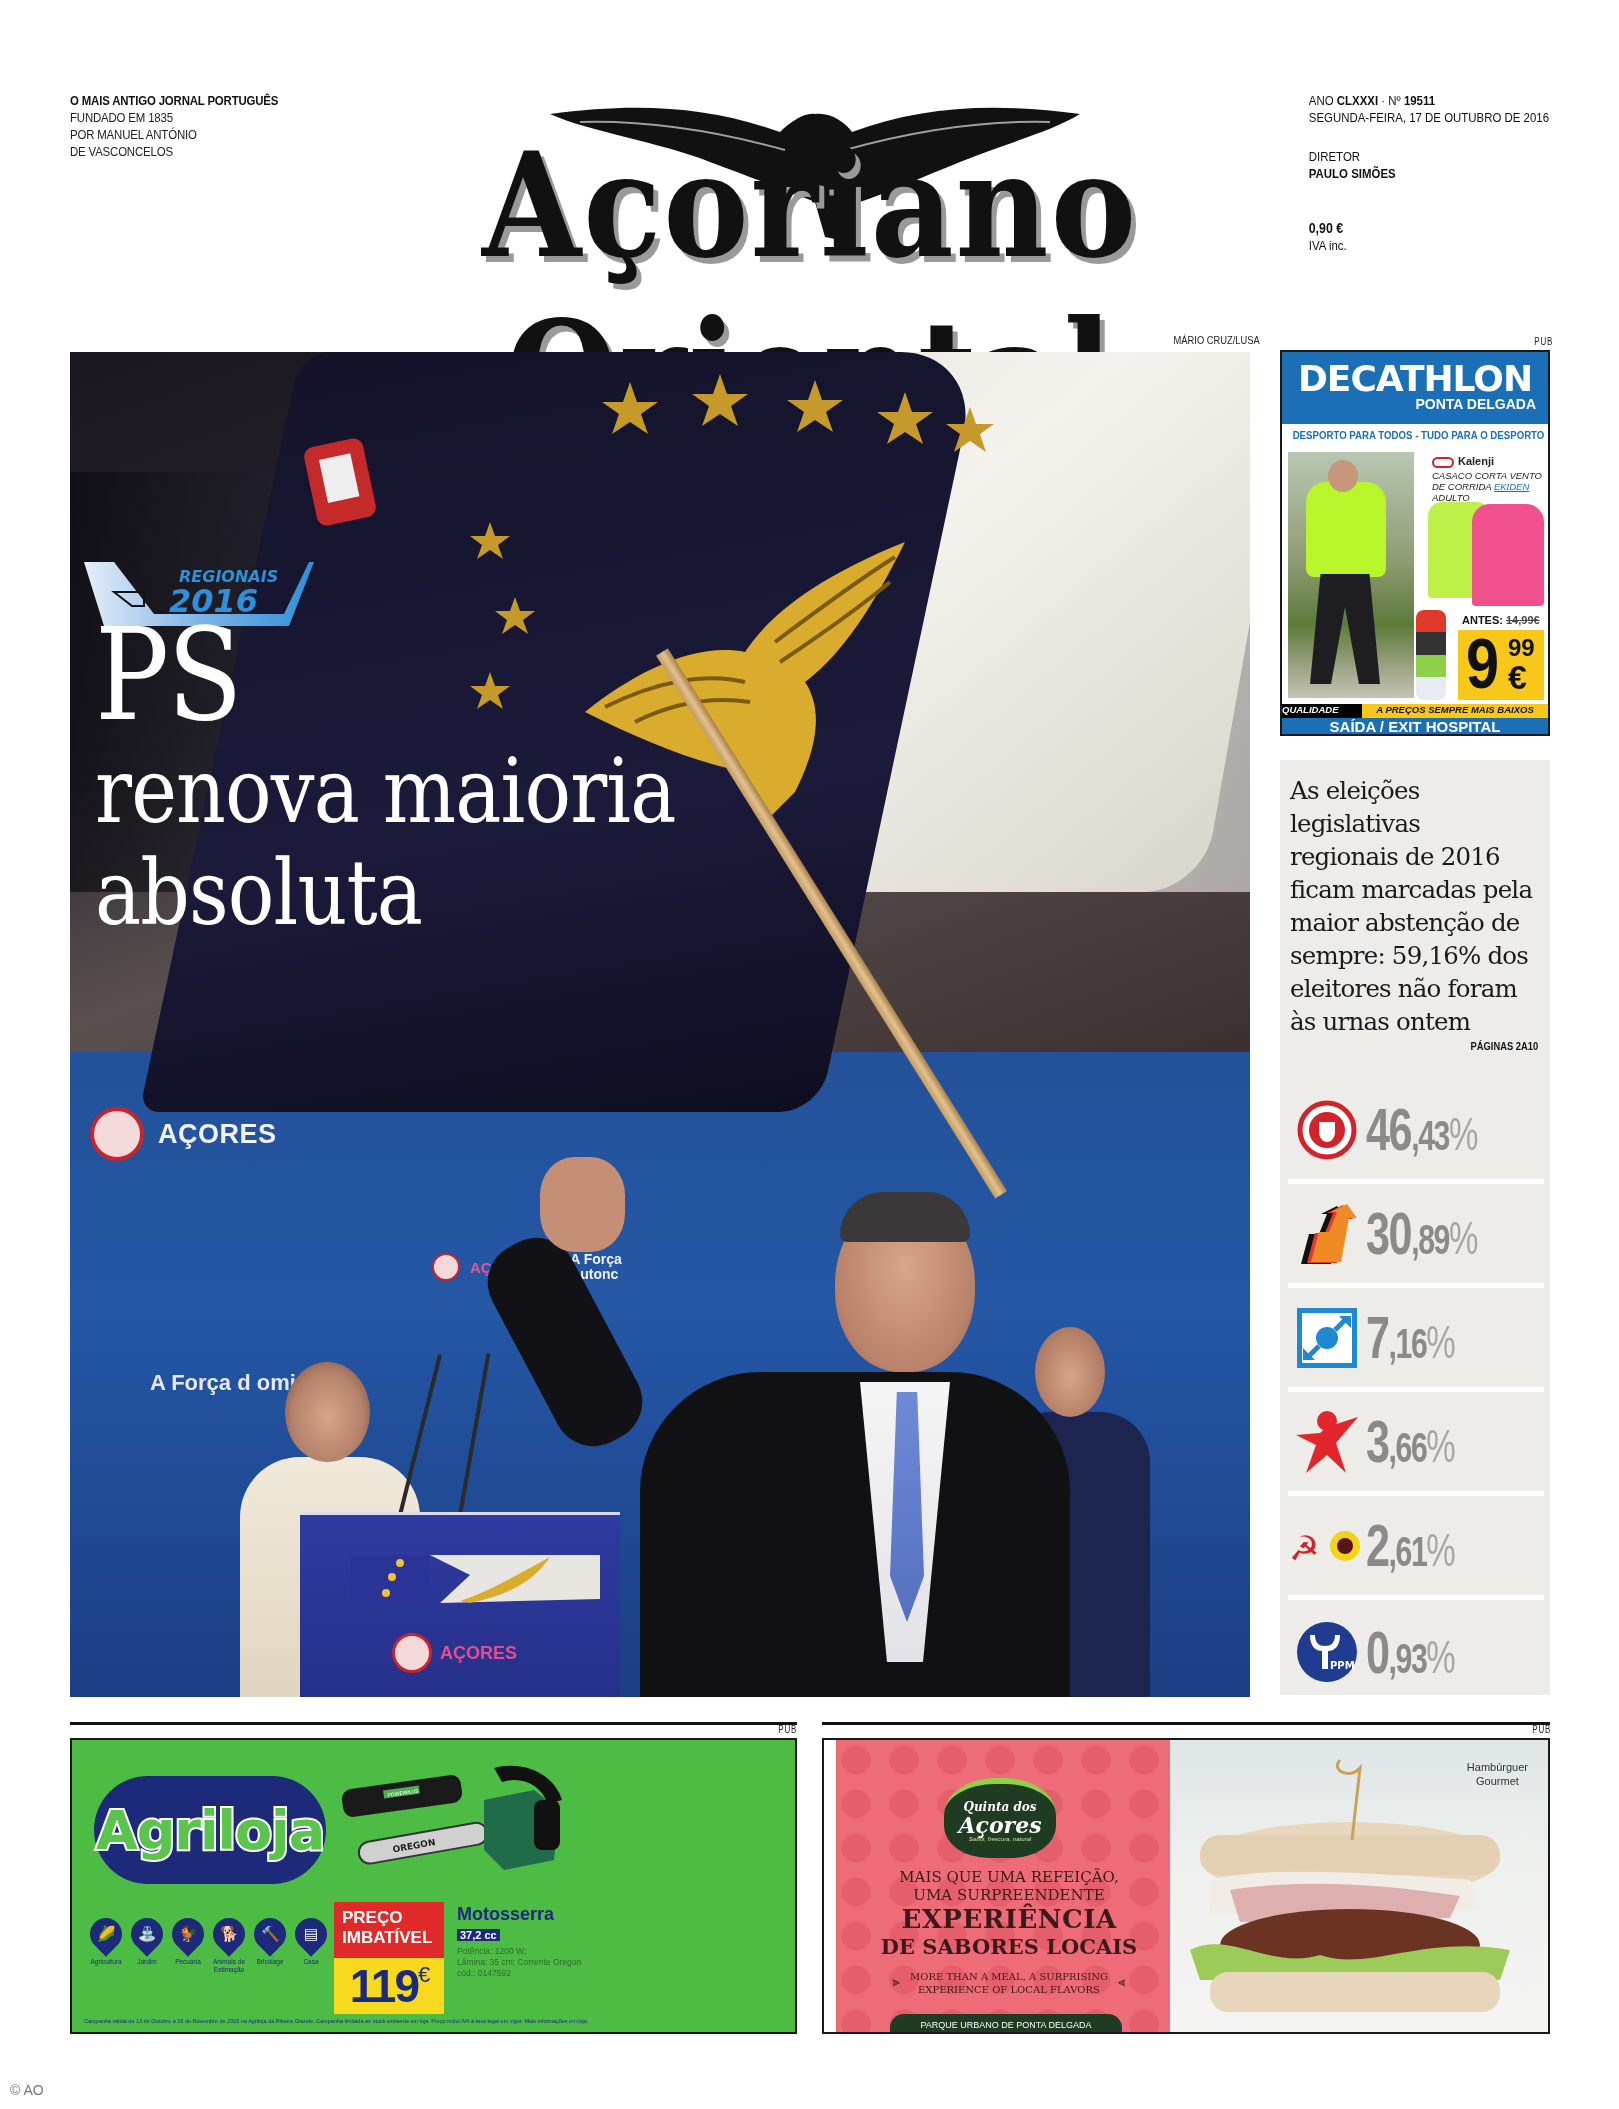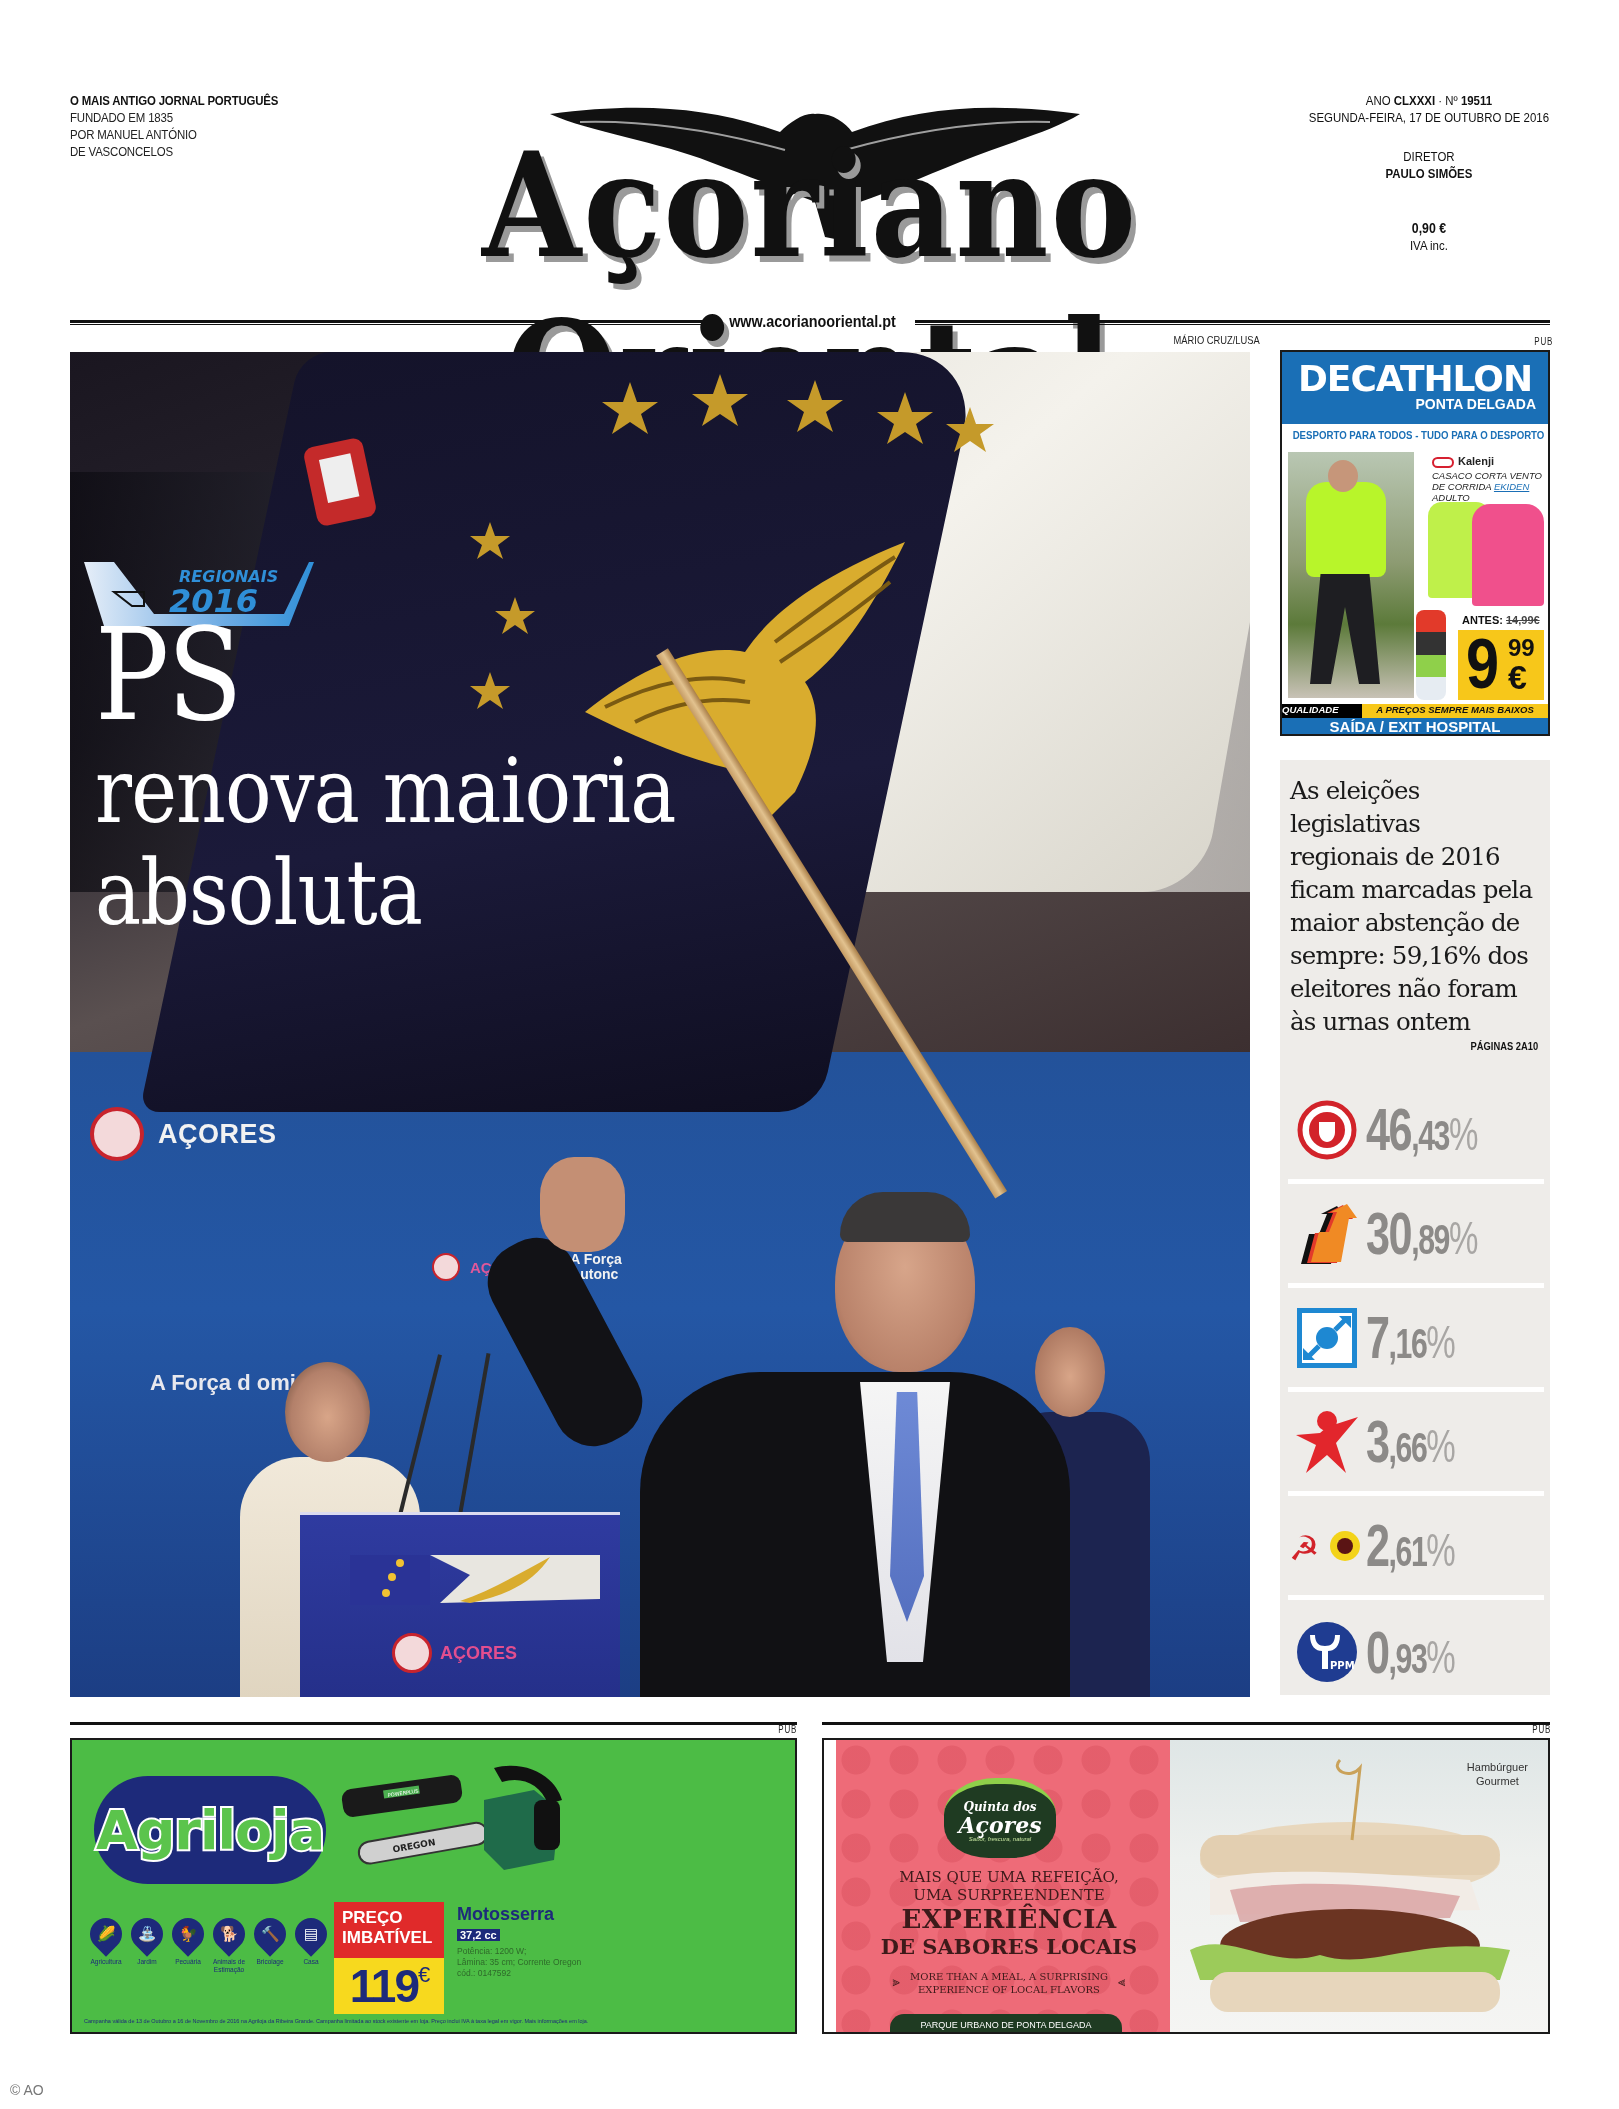--- a/index.html
+++ b/index.html
@@ -4,21 +4,21 @@
 <style>
   * { box-sizing: border-box; margin: 0; padding: 0; }
   html, body { width: 1619px; height: 2109px; background: #ffffff; overflow: hidden; }
   body { position: relative; font-family: "Liberation Sans", "DejaVu Sans", sans-serif; color: #111; }
 
   
   .masthead { position: absolute; left: 0; top: 0; width: 1619px; height: 340px; }
   .mh-left { position: absolute; left: 70px; top: 92px; font-family: "Liberation Sans", sans-serif; font-size: 13px; line-height: 17px; letter-spacing: -0.2px; }
   .mh-left .tagline { font-weight: bold; transform: scaleX(0.88); transform-origin: left; white-space: nowrap; }
   .mh-left .sub { color: #222; transform: scaleX(0.88); transform-origin: left; white-space: nowrap; }
-  .mh-right { position: absolute; right: 70px; top: 92px; text-align: center; font-size: 13px; line-height: 17px; }
+  .mh-right { position: absolute; right: 70px; top: 92px; text-align: left; font-size: 13px; line-height: 17px; }
   .mh-right .line { white-space: nowrap; transform: scaleX(0.88); transform-origin: right; }
   .mh-right b { font-weight: bold; }
   .mh-right .director { margin-top: 22px; }
   .mh-right .price { margin-top: 38px; font-weight: bold; font-size: 14px; }
   .logo-wrap { position: absolute; left: 200px; top: 92px; width: 1220px; height: 220px; }
   .eagle { position: absolute; left: 290px; top: 0; width: 650px; height: 150px; }
   .logo-text { position: absolute; left: 0; top: 48px; width: 1220px; text-align: center; font-family: "DejaVu Serif", "Liberation Serif", serif; font-weight: bold; font-size: 128px; line-height: 150px; letter-spacing: 2px; color: #111; text-shadow: 5px 5px 0 #9a9a9a; transform: scaleY(1.12); }
   .rule-row { position: absolute; left: 70px; top: 317px; width: 1480px; height: 14px; }
   .rule-row .line-l, .rule-row .line-r { position: absolute; top: 3px; height: 5px; border-top: 3px solid #111; border-bottom: 1px solid #111; }
   .rule-row .line-l { left: 0; width: 635px; }
@@ -173,25 +173,20 @@
     <div class="line">
       <span>ANO </span><b>CLXXXI</b><span> · Nº </span><b>19511</b>
     </div>
     <div class="line">SEGUNDA-FEIRA, 17 DE OUTUBRO DE 2016</div>
     <div class="line director">DIRETOR</div>
     <div class="line"><b>PAULO SIMÕES</b></div>
     <div class="line price">0,90 €</div>
     <div class="line">IVA inc.</div>
   </div>
 
-  <div class="rule-row">
-    <div class="line-l"></div>
-    <a class="url">www.acorianooriental.pt</a>
-    <div class="line-r"></div>
-  </div>
 </header>
 
 <div class="credit">MÁRIO CRUZ/LUSA</div>
 
 <article class="photo">
   <div class="ph-wall-top"></div>
   <div class="ph-ceiling"></div>
   <div class="ph-blue"></div>
   <div class="ph-flag-white"></div>
   <div class="ph-flag-dark"></div>

